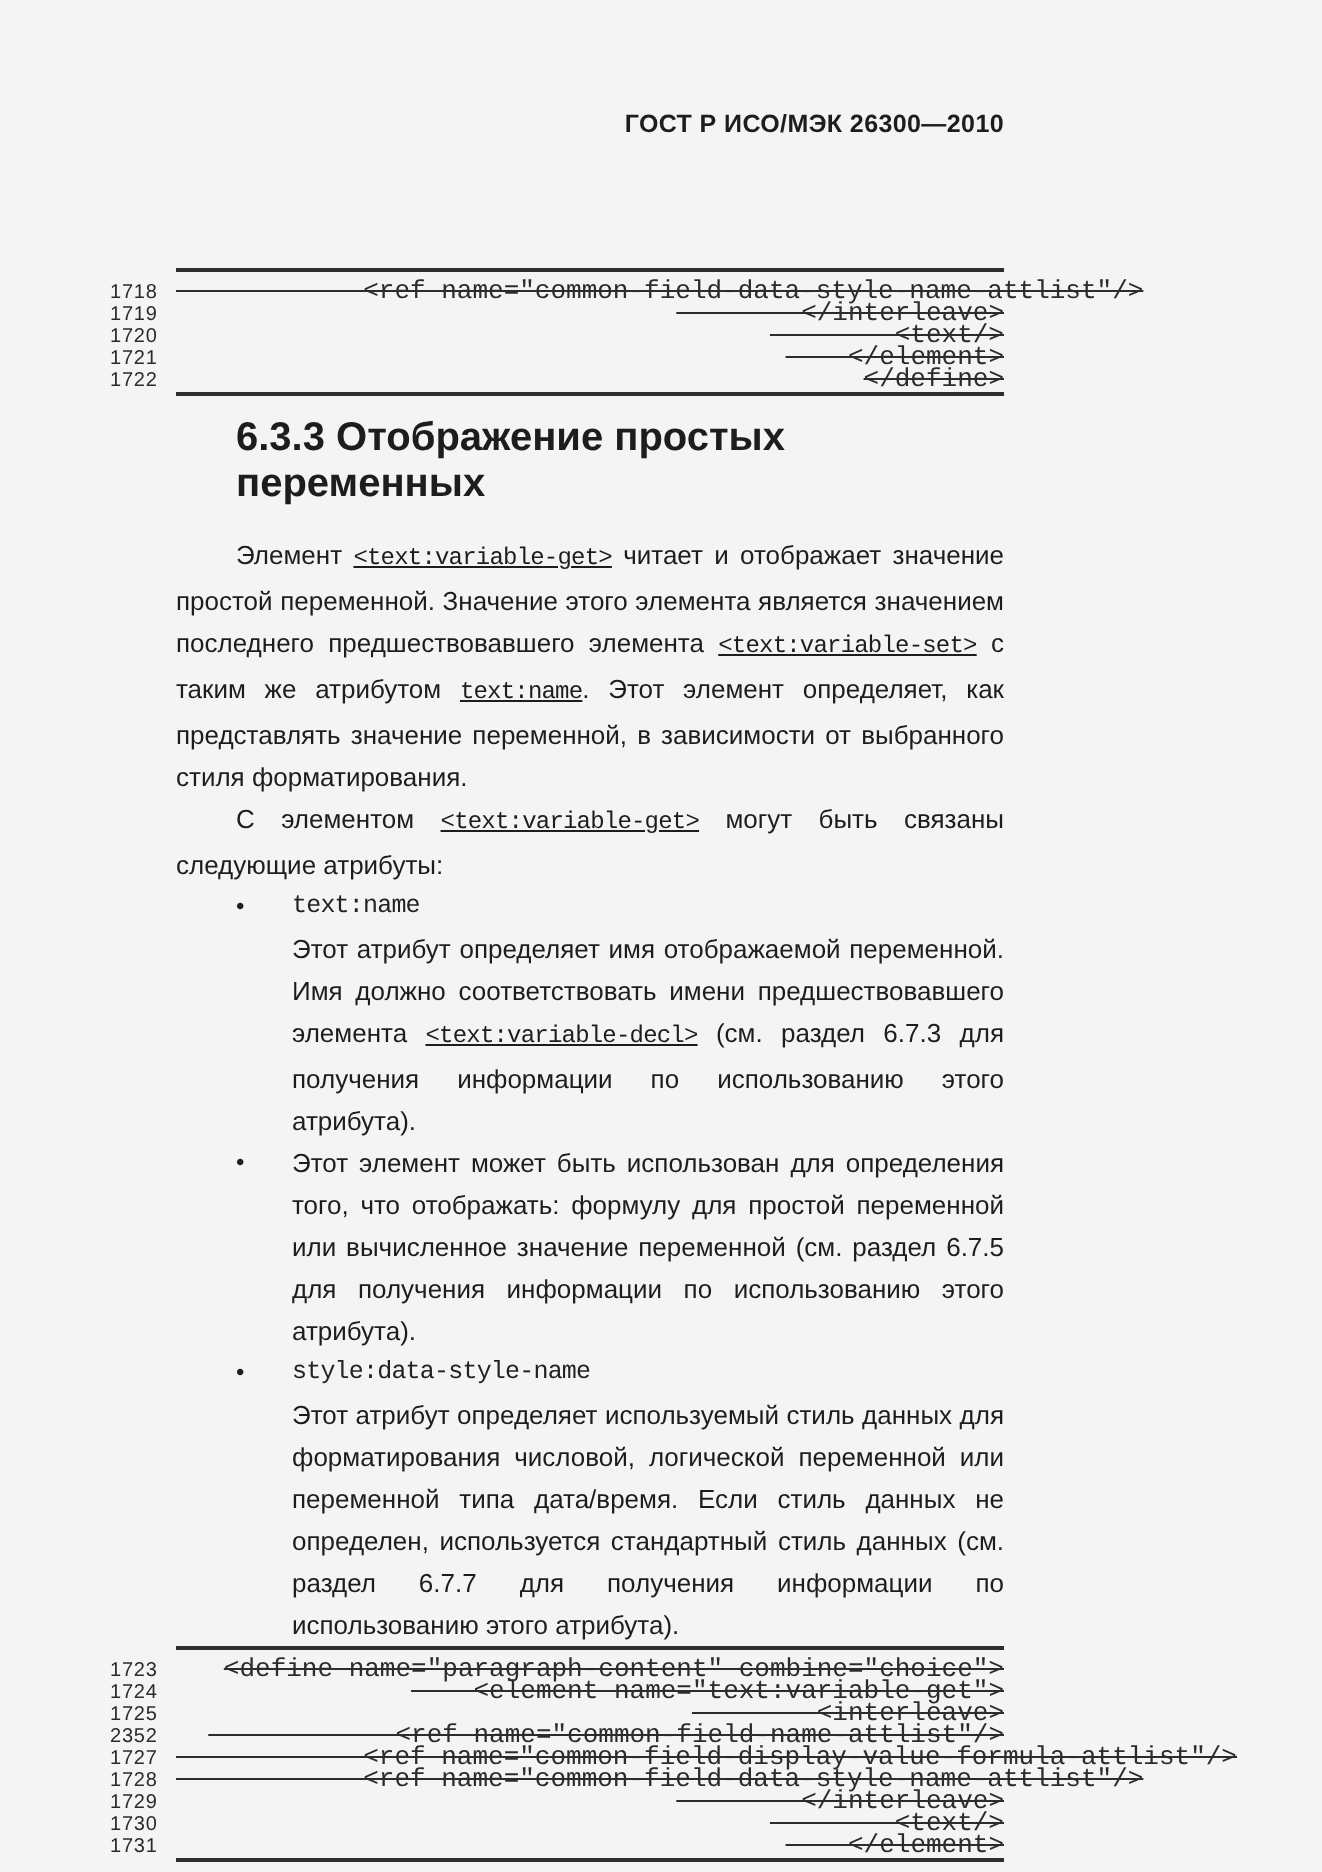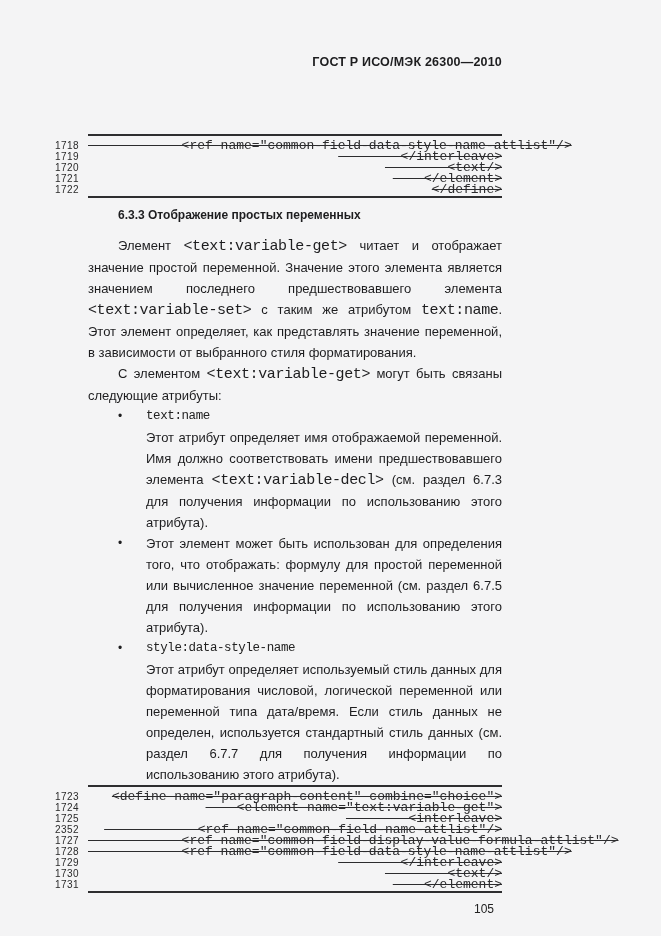--- a/index.html
+++ b/index.html
@@ -31,34 +31,35 @@
   }
   .lcode {
     font-family: "Liberation Mono", monospace;
     font-size: 13px; white-space: pre;
     text-decoration: line-through;
     color: #2c2c2e;
   }
 
   .heading {
     margin: 10px 83px 0 118px;
-    font-size: 12px; font-weight: bold;
+    font-size: 20px; font-weight: bold;
   }
 
   .body-text { margin: 0 83px 0 88px; }
   .para {
     margin: 0; text-align: justify;
     font-size: 13px; line-height: 21px;
     text-indent: 30px;
   }
   .para.first { margin-top: 13px; }
   .icode {
     font-family: "Liberation Mono", monospace;
-    font-size: 15px; letter-spacing: -0.4px;
+    font-size: 12px; letter-spacing: -0.4px;
     white-space: normal;
+    text-decoration: underline;
   }
 
   .attrs { list-style: none; margin: 0; padding: 0; }
   .attr-item { position: relative; padding-left: 58px; }
   .bullet {
     position: absolute; left: 30px; top: 0;
     font-size: 12px; line-height: 21px;
   }
   .term {
     font-family: "Liberation Mono", monospace;

